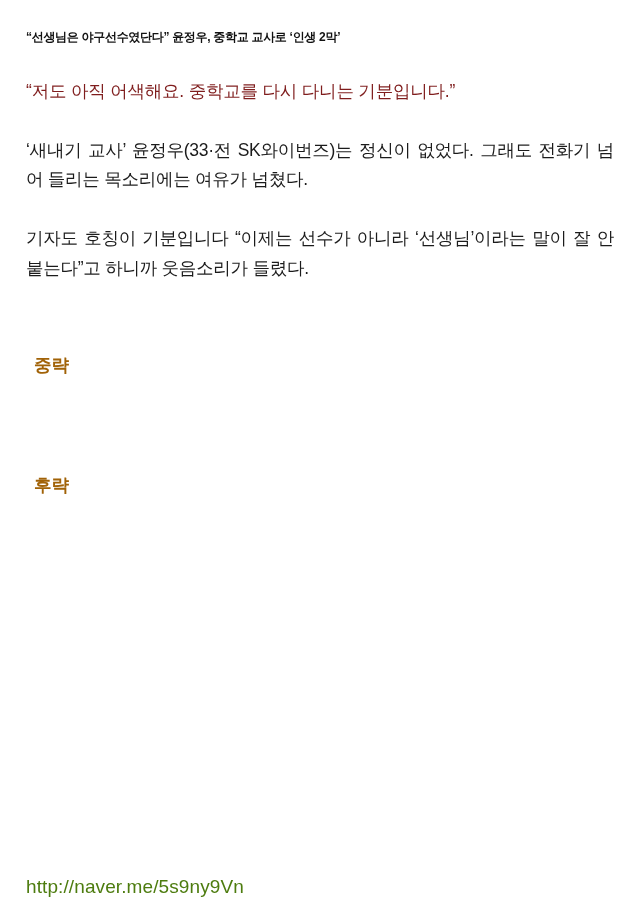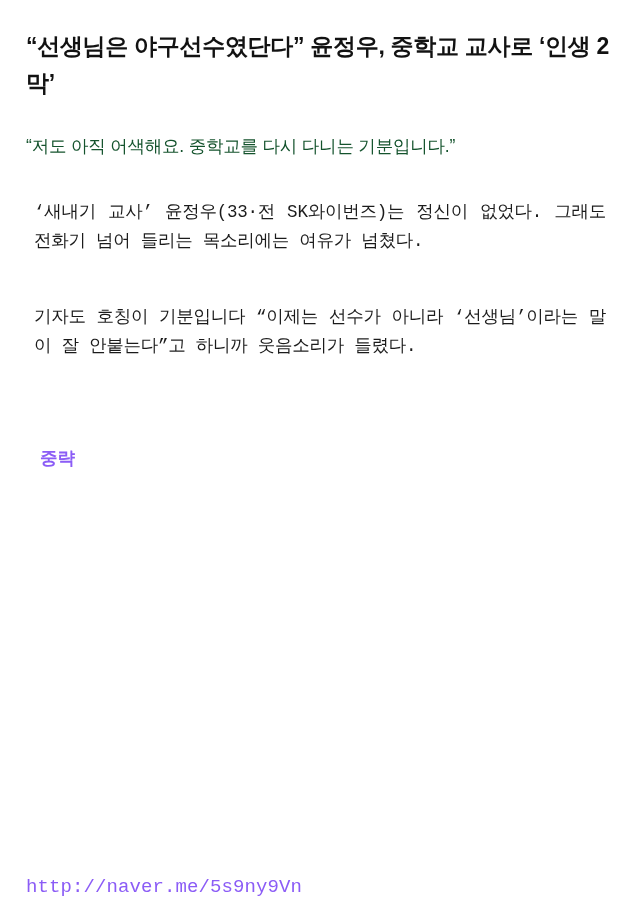--- a/index.html
+++ b/index.html
@@ -22,61 +22,60 @@
     background: #ffffff;
     position: relative;
   }
   .article {
     display: block;
   }
   .para {
     font-size: 17.5px;
     line-height: 1.62;
     letter-spacing: -0.2px;
-    color: #14532d;
+    color: #7f1d1d;
     word-break: keep-all;
     margin: 0;
   }
   .gap-md { height: 30px; }
   .gap-lg { height: 46px; }
   .gap-xl { height: 60px; }
   .headline {
-    font-size: 23px;
+    font-size: 12px;
     line-height: 1.6;
     font-weight: 700;
     letter-spacing: -0.3px;
     color: #121212;
     margin: 0;
   }
   .marker {
     font-size: 17.5px;
     line-height: 1.6;
     font-weight: 700;
-    color: #8b5cf6;
-    margin: 14px;
+    color: #a16207;
+    margin: 8px;
   }
   .body-block {
     font-size: 17.5px;
     line-height: 1.68;
     letter-spacing: -0.25px;
     text-align: justify;
     text-justify: inter-character;
     color: #1b1b1b;
-    margin: 8px;
-    font-family: Liberation Mono, monospace;
+    margin: 0;
   }
   .link-row {
     position: absolute;
     left: 26px;
     bottom: 22px;
   }
   .link-text {
-    font-family: Liberation Mono, monospace;
+    font-family: Liberation Sans, sans-serif;
     font-size: 19px;
-    color: #8b5cf6;
+    color: #4d7c0f;
     letter-spacing: 0.1px;
   }
 </style>
 </head>
 <body>
 
 <div class="page">
   <div class="article">
 
     <p class="headline">“선생님은 야구선수였단다” 윤정우, 중학교 교사로 ‘인생 2막’</p>
@@ -95,19 +94,20 @@
 
     <div class="gap-xl"></div>
 
     <p class="marker">중략</p>
 
     <div class="gap-lg"></div>
 
 
     <div class="gap-md"></div>
 
+    <p class="marker">후략</p>
 
   </div>
 
   <div class="link-row">
     <span class="link-text">http://naver.me/5s9ny9Vn</span>
   </div>
 </div>
 
 </body></html>

